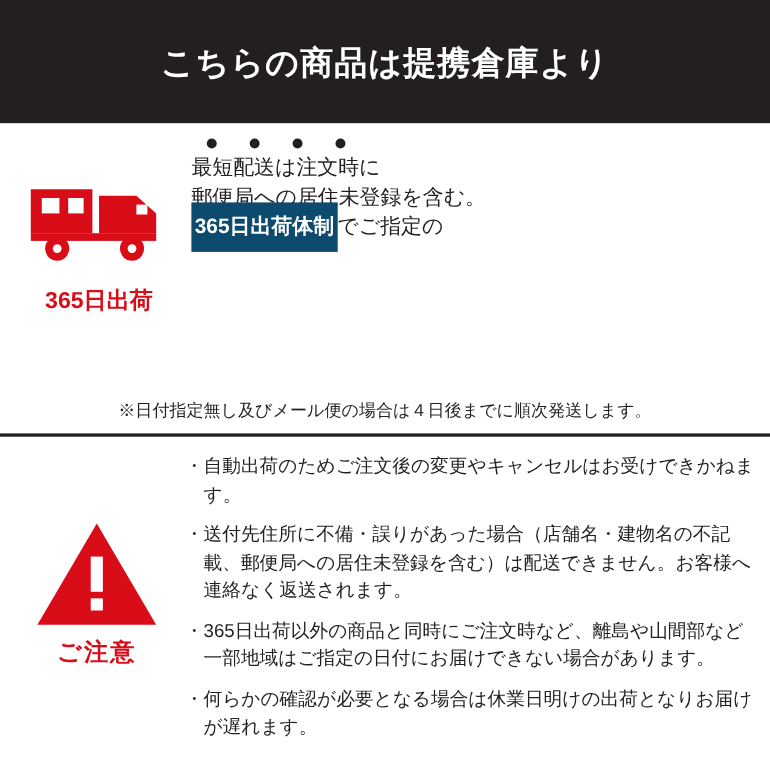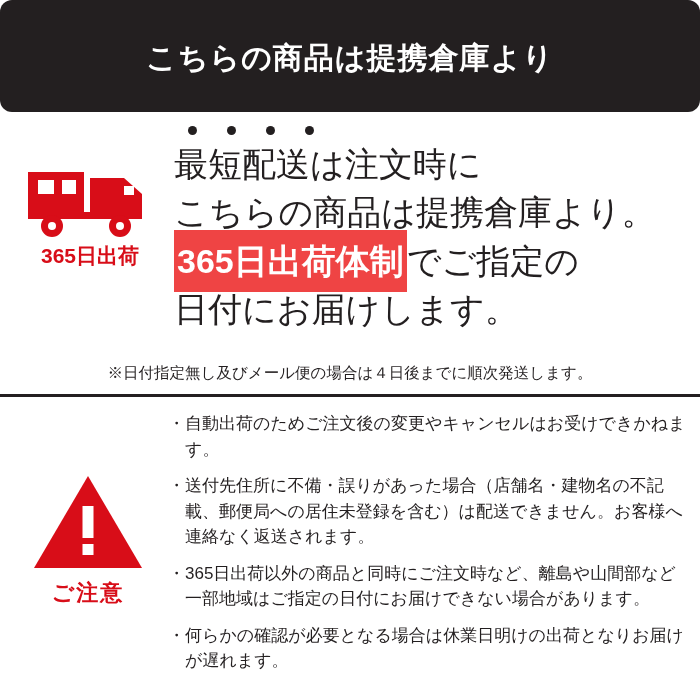--- a/index.html
+++ b/index.html
@@ -26,21 +26,20 @@
   .header {
     background: #231f20;
     color: #ffffff;
     flex: 0 0 112px;
     display: flex;
     flex-direction: column;
     align-items: center;
     justify-content: center;
     padding-top: 4px;
     box-sizing: border-box;
-    border-radius: 12px;
   }
   .header-line {
     font-size: 30px;
     font-weight: bold;
     letter-spacing: 1px;
     line-height: 1.32;
     white-space: nowrap;
   }
 
   
@@ -70,21 +69,21 @@
     padding-top: 38px;
     box-sizing: border-box;
   }
   .truck-svg {
     display: block;
   }
   .truck-caption {
     color: #d80d18;
     font-size: 21px;
     font-weight: bold;
-    margin-top: 4px;
+    margin-top: 21px;
     letter-spacing: 0px;
     white-space: nowrap;
   }
 
   
   .mid-text {
     flex: 1;
     padding-left: 4px;
     box-sizing: border-box;
   }
@@ -95,27 +94,27 @@
     margin-bottom: 5px;
   }
   .dots span {
     display: block;
     width: 9px;
     height: 9px;
     border-radius: 50%;
     background: #231f20;
   }
   .mid-line {
-    font-size: 34px;
+    font-size: 19px;
     color: #231f20;
     line-height: 1.42;
     white-space: nowrap;
   }
   .hl {
-    background: #ef4444;
+    background: #0c4a6e;
     color: #ffffff;
     font-weight: bold;
     padding: 12px 3px;
   }
   .note {
     font-size: 15.5px;
     color: #231f20;
     text-align: center;
     padding: 0 12px 10px 12px;
     box-sizing: border-box;
@@ -203,25 +202,24 @@
       </div>
 
       <div class="mid-text">
         <div class="dots">
           <span></span>
           <span></span>
           <span></span>
           <span></span>
         </div>
         <div class="mid-line">最短配送は注文時に</div>
-        <div class="mid-line">こちらの商品は提携倉庫より。</div>
+        <div class="mid-line">郵便局への居住未登録を含む。</div>
         <div class="mid-line">
           <span class="hl">365日出荷体制</span><span>でご指定の</span>
         </div>
-        <div class="mid-line">日付にお届けします。</div>
       </div>
     </div>
     <div class="note">※日付指定無し及びメール便の場合は４日後までに順次発送します。</div>
   </div>
 
   <div class="caution">
     <div class="warn-block">
       <svg width="116" height="100" viewBox="0 0 116 100" aria-hidden="true">
         <path d="M58 4 L112 96 L4 96 Z" fill="#d80d18"></path>
         <rect x="52.5" y="34" width="11" height="32" fill="#ffffff"></rect>

